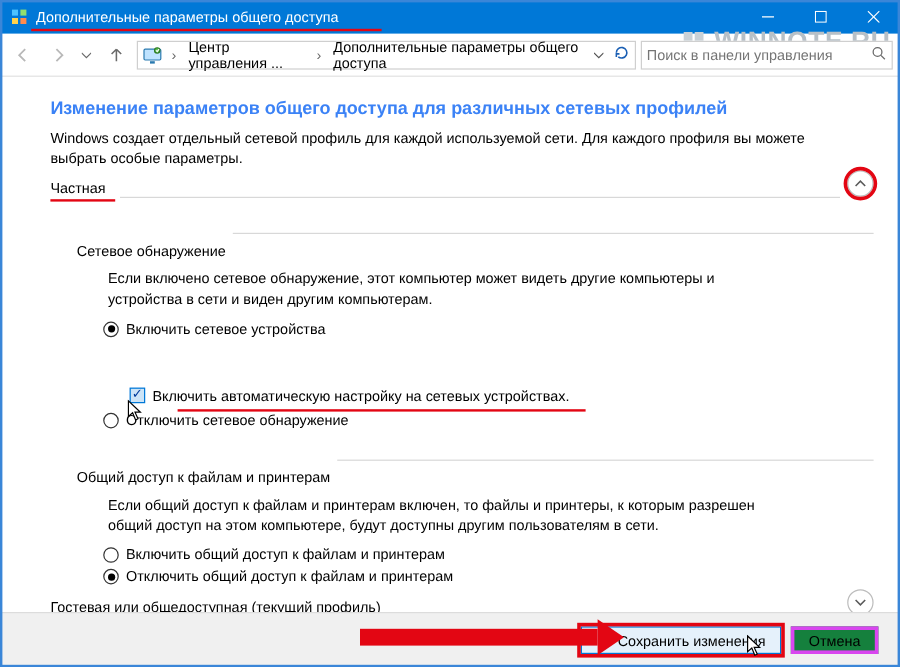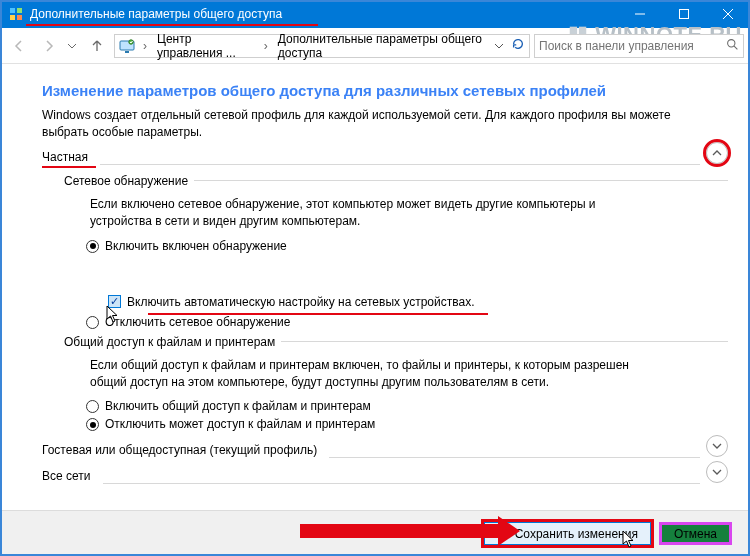--- a/index.html
+++ b/index.html
@@ -38,21 +38,21 @@
   .section-head .label{ padding-right:6px; }
   .section-head .rule{ flex:1; height:1px; background:#d8d8d8; margin:0 6px; position:relative; top:1px;}
   .chev { width:22px; height:22px; border:1px solid #bcbcbc; border-radius:50%; display:flex; align-items:center; justify-content:center; color:#5a5a5a; background:#fff;}
   .chev svg{display:block;}
   .redline { height:2px; background:#e30613; }
   .private-underline{ width:54px; margin-top:2px;}
   .chev-highlight{ outline:3px solid #e30613; }
 
   .subsection { margin: 6px 0 4px 22px; }
   .sub-head { display:flex; align-items:center; font-size:12px; color:#000;}
-  .sub-head .label{ padding-right:6px;}
+  .sub-head .label{ padding-right:6px;margin-top:28px;}
   .sub-head .rule{ flex:1; height:1px; background:#d8d8d8;}
   .sub-body { margin:8px 0 8px 26px; font-size:12px; max-width:560px; line-height:1.45;}
   .radios { margin: 8px 0 0 22px;}
   .radio, .check { display:flex; align-items:flex-start; gap:6px; font-size:12px; margin-bottom:4px;}
   .radio .dot{ width:13px; height:13px; border:1px solid #333; border-radius:50%; background:#fff; margin-top:1px; display:flex; align-items:center; justify-content:center;}
   .radio.checked .dot::after{ content:""; width:6px; height:6px; background:#000; border-radius:50%;}
   .check .box{ width:13px; height:13px; border:1px solid #0078d7; background:#cce4f7; display:flex; align-items:center; justify-content:center; color:#003a9b; font-size:11px; line-height:1;}
   .check.checked .box::after{ content:"✓"; }
   .check-wrap{ margin-left:22px;}
   .check-underline{ width:340px; height:2px; background:#e30613; margin-top:1px; margin-left:40px;}
@@ -185,21 +185,21 @@
 
     <div class="subsection">
       <div class="sub-head">
           <span class="label">Сетевое обнаружение</span>
           <span class="rule"></span>
         </div>
       <div class="sub-body">Если включено сетевое обнаружение, этот компьютер может видеть другие компьютеры и устройства в сети и виден другим компьютерам.</div>
       <div class="radios">
         <label class="radio checked">
             <span class="dot"></span>
-            <span>Включить включен обнаружение</span>
+            <span>Включить сетевое устройства</span>
           </label>
         <div class="check-wrap" style="position:relative;margin-top:42px;">
           <label class="check checked">
               <span class="box"></span>
               <span>Включить автоматическую настройку на сетевых устройствах.</span>
             </label>
           <div class="check-underline"></div>
           <span class="cursor" style="left:-2px; top:10px;"><svg width="16" height="20" viewBox="0 0 16 20">
                 <path d="M1 1 L1 14 L4.5 11 L7 17 L9 16 L6.5 10.5 L11 10.5 Z" fill="#fff" stroke="#000" stroke-width="1"></path>
               </svg></span>
@@ -217,21 +217,21 @@
           <span class="rule"></span>
         </div>
       <div class="sub-body">Если общий доступ к файлам и принтерам включен, то файлы и принтеры, к которым разрешен общий доступ на этом компьютере, будут доступны другим пользователям в сети.</div>
       <div class="radios">
         <label class="radio">
             <span class="dot"></span>
             <span>Включить общий доступ к файлам и принтерам</span>
           </label>
         <label class="radio checked">
             <span class="dot"></span>
-            <span>Отключить может доступ к файлам и принтерам</span>
+            <span>Отключить общий доступ к файлам и принтерам</span>
           </label>
       </div>
     </div>
   </div>
 
   <div class="section">
     <div class="section-head">
       <span class="label">Гостевая или общедоступная (текущий профиль)</span>
       <span class="rule"></span>
       <span class="chev">

